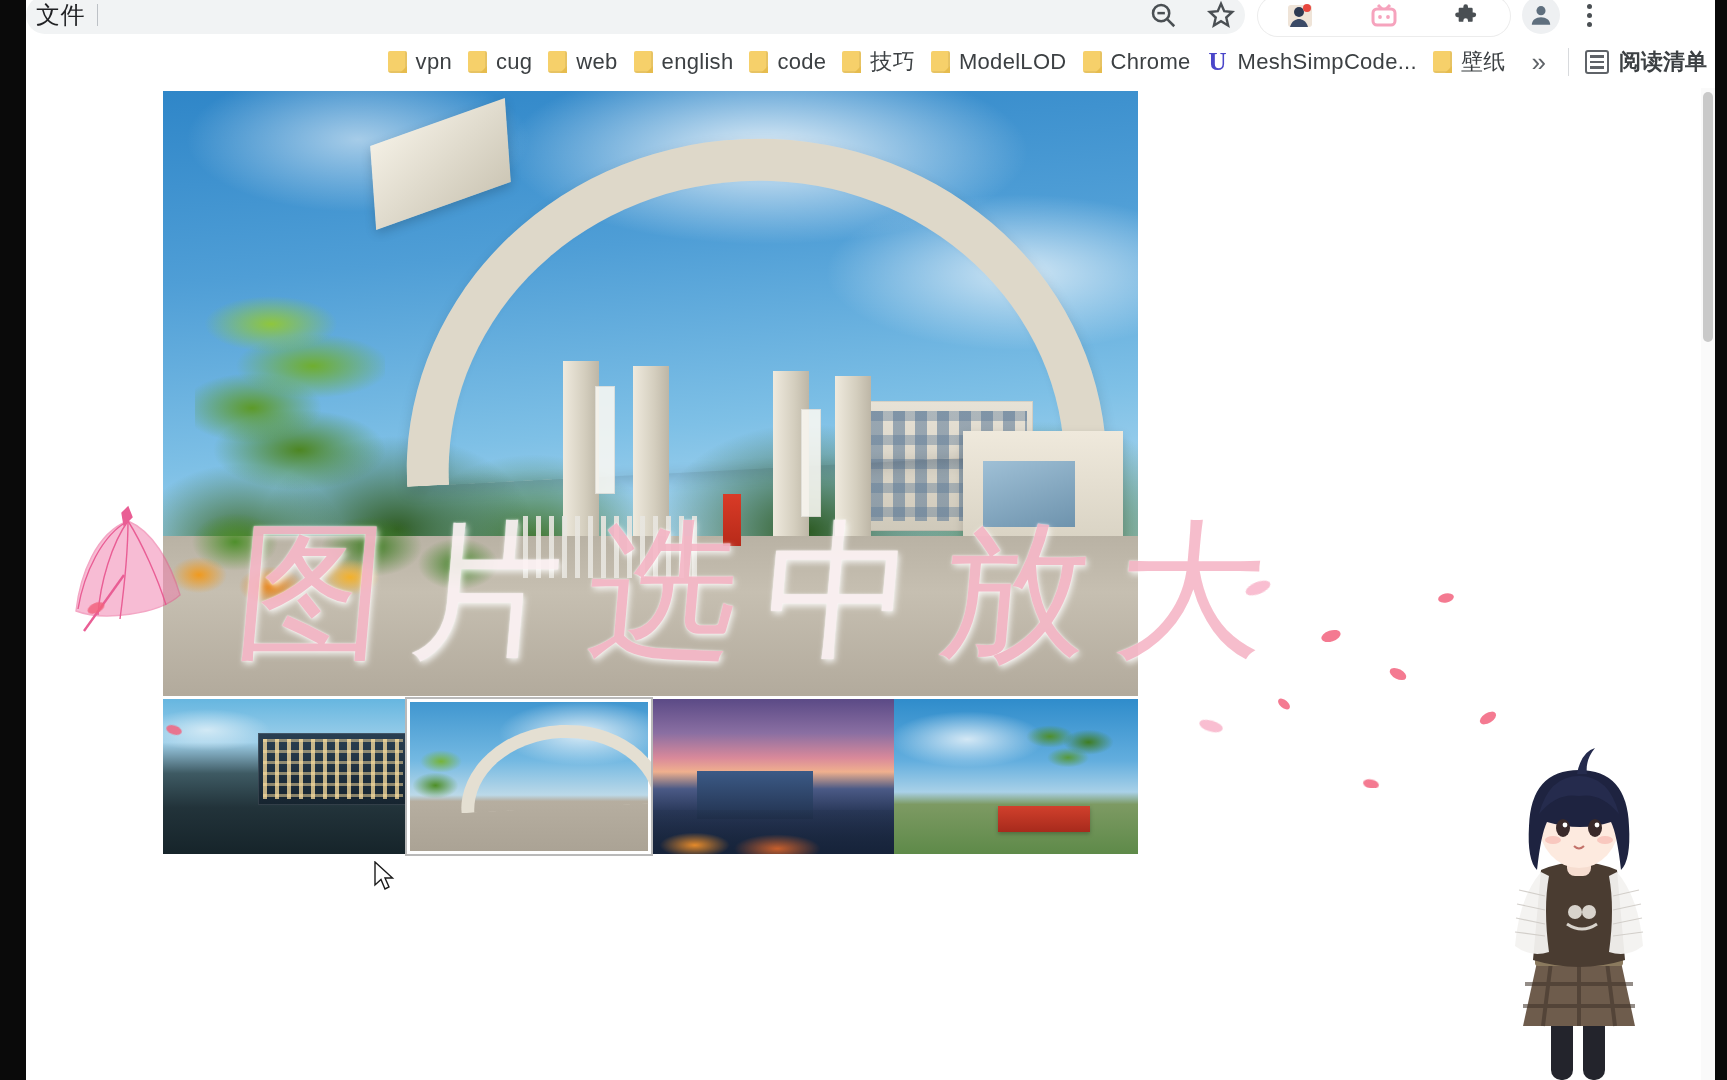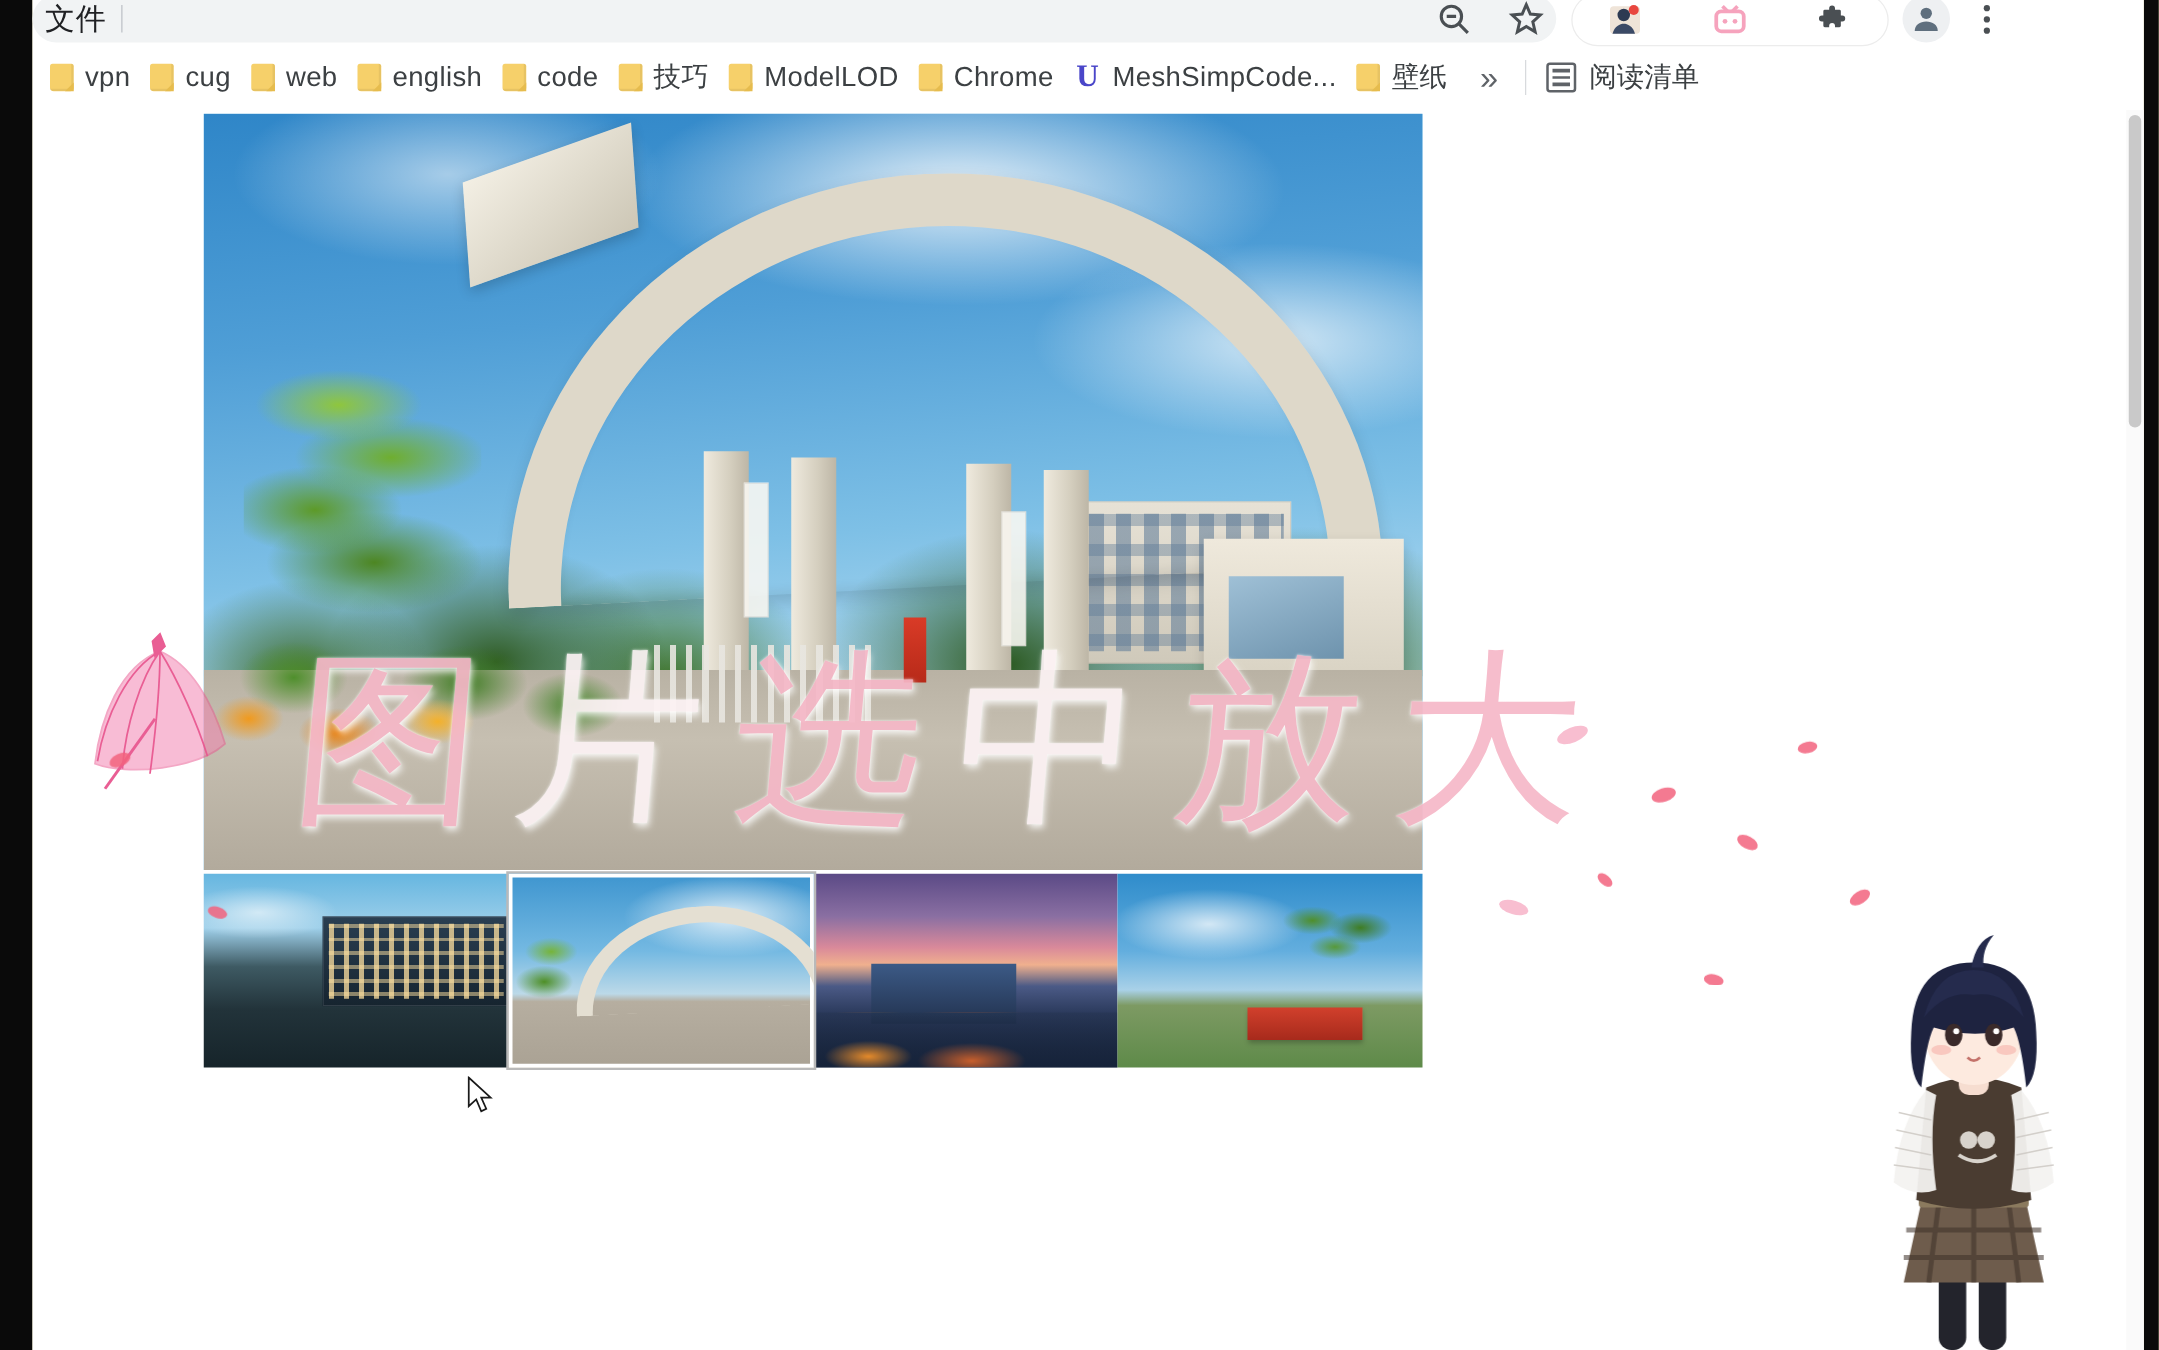--- a/index.html
+++ b/index.html
@@ -2,21 +2,21 @@
 <html><head>
 <meta charset="utf-8">
 <style>
   * { box-sizing: border-box; margin: 0; padding: 0; }
   html, body {
     width: 1727px; height: 1080px;
     overflow: hidden;
     background: #000;
     font-family: "Liberation Sans", "DejaVu Sans", sans-serif;
   }
-  #screen { position: relative; width: 1727px; height: 1080px; background: #fef9c3; }
+  #screen { position: relative; width: 1727px; height: 1080px; background: #ef4444; }
 
   
   .bar-left { position: absolute; left: 0; top: 0; width: 26px; height: 1080px; background: #0a0a0a; }
   .bar-right { position: absolute; left: 1715px; top: 0; width: 12px; height: 1080px; background: #0a0a0a; }
 
   
   .chrome {
     position: absolute; left: 26px; top: 0; width: 1689px; height: 88px;
     background: #ffffff;
   }
@@ -54,21 +54,21 @@
     border-radius: 50%; background: #eef0f2;
     display: flex; align-items: center; justify-content: center;
   }
   .menu-btn { position: absolute; left: 1548px; top: -2px; width: 30px; height: 34px;
     display: flex; flex-direction: column; align-items: center; justify-content: center; gap: 4px; }
   .menu-dot { width: 5px; height: 5px; border-radius: 50%; background: #4a4f53; }
 
   
   .bookmarks {
     position: absolute; left: 0; top: 36px; width: 1689px; height: 52px;
-    display: flex; align-items: center; padding-left: 8px;
+    display: flex; align-items: center; padding-left: 8px; justify-content: flex-end;
   }
   .bm {
     display: flex; align-items: center; gap: 9px;
     padding: 4px 10px 4px 6px; border-radius: 4px; cursor: default; white-space: nowrap;
   }
   .bm-folder {
     width: 19px; height: 22px; background: #f6d06a; border-radius: 2px 2px 3px 3px;
     position: relative; flex: 0 0 auto;
     box-shadow: inset -2px -2px 0 rgba(0,0,0,0.06);
   }
@@ -77,21 +77,21 @@
     border-width: 0 0 7px 7px; border-style: solid;
     border-color: transparent transparent #e6bc4e transparent;
   }
   .bm-label { font-size: 22px; color: #3c4043; letter-spacing: 0.3px; }
   .bm-u {
     width: 22px; height: 24px; display:flex; align-items:center; justify-content:center;
     font-size: 25px; color: #4a46c9; font-weight: 700; font-family: "Liberation Serif", serif;
   }
   .bm-overflow { font-size: 26px; color: #5f6368; padding: 0 16px; letter-spacing: -2px; }
   .bm-sep { width: 1px; height: 28px; background: #d8dadd; margin: 0 8px; }
-  .reading-list { display: flex; align-items: center; gap: 10px; padding: 0 8px; }
+  .reading-list { display: flex; align-items: center; gap: 10px; padding: 0 8px; font-weight: bold; }
   .rl-icon {
     width: 24px; height: 24px; border: 2.5px solid #5f6368; border-radius: 3px;
     display: flex; flex-direction: column; justify-content: center; gap: 3px; padding: 0 3px;
   }
   .rl-line { height: 2.5px; background: #5f6368; width: 100%; }
   .rl-label { font-size: 22px; color: #3c4043; }
 
   
   .viewport {
     position: absolute; left: 26px; top: 88px; width: 1689px; height: 992px;

